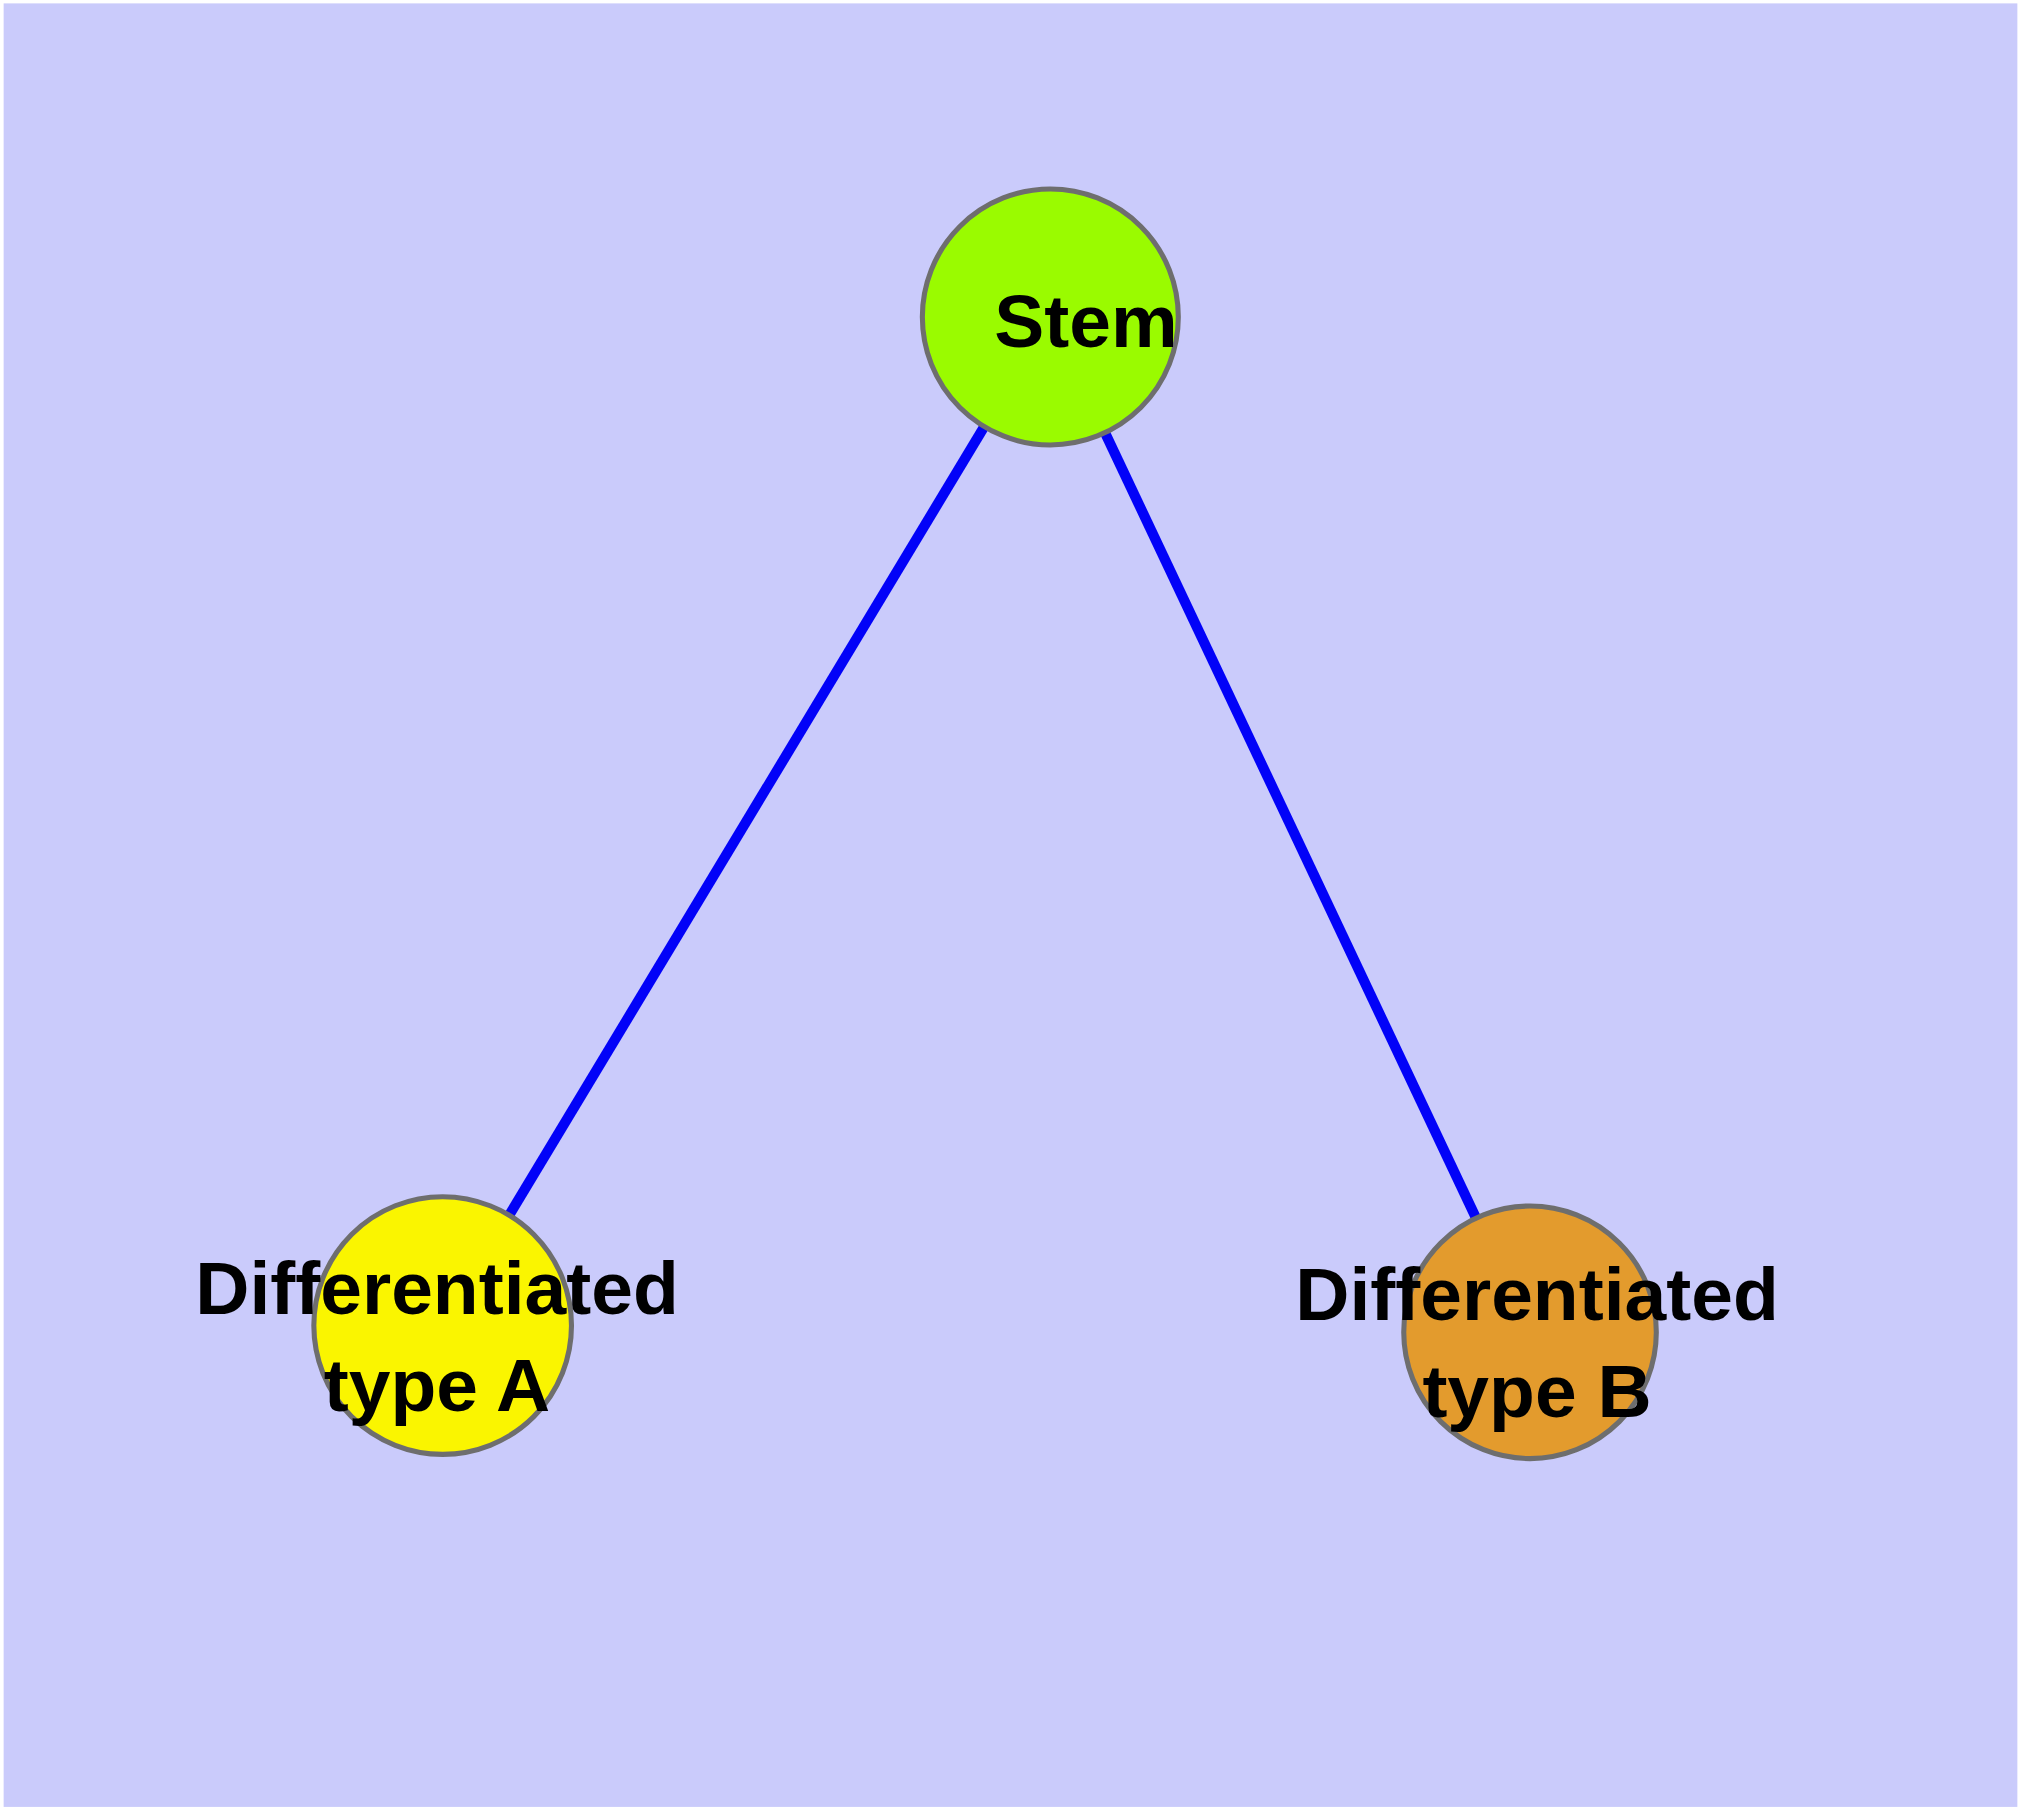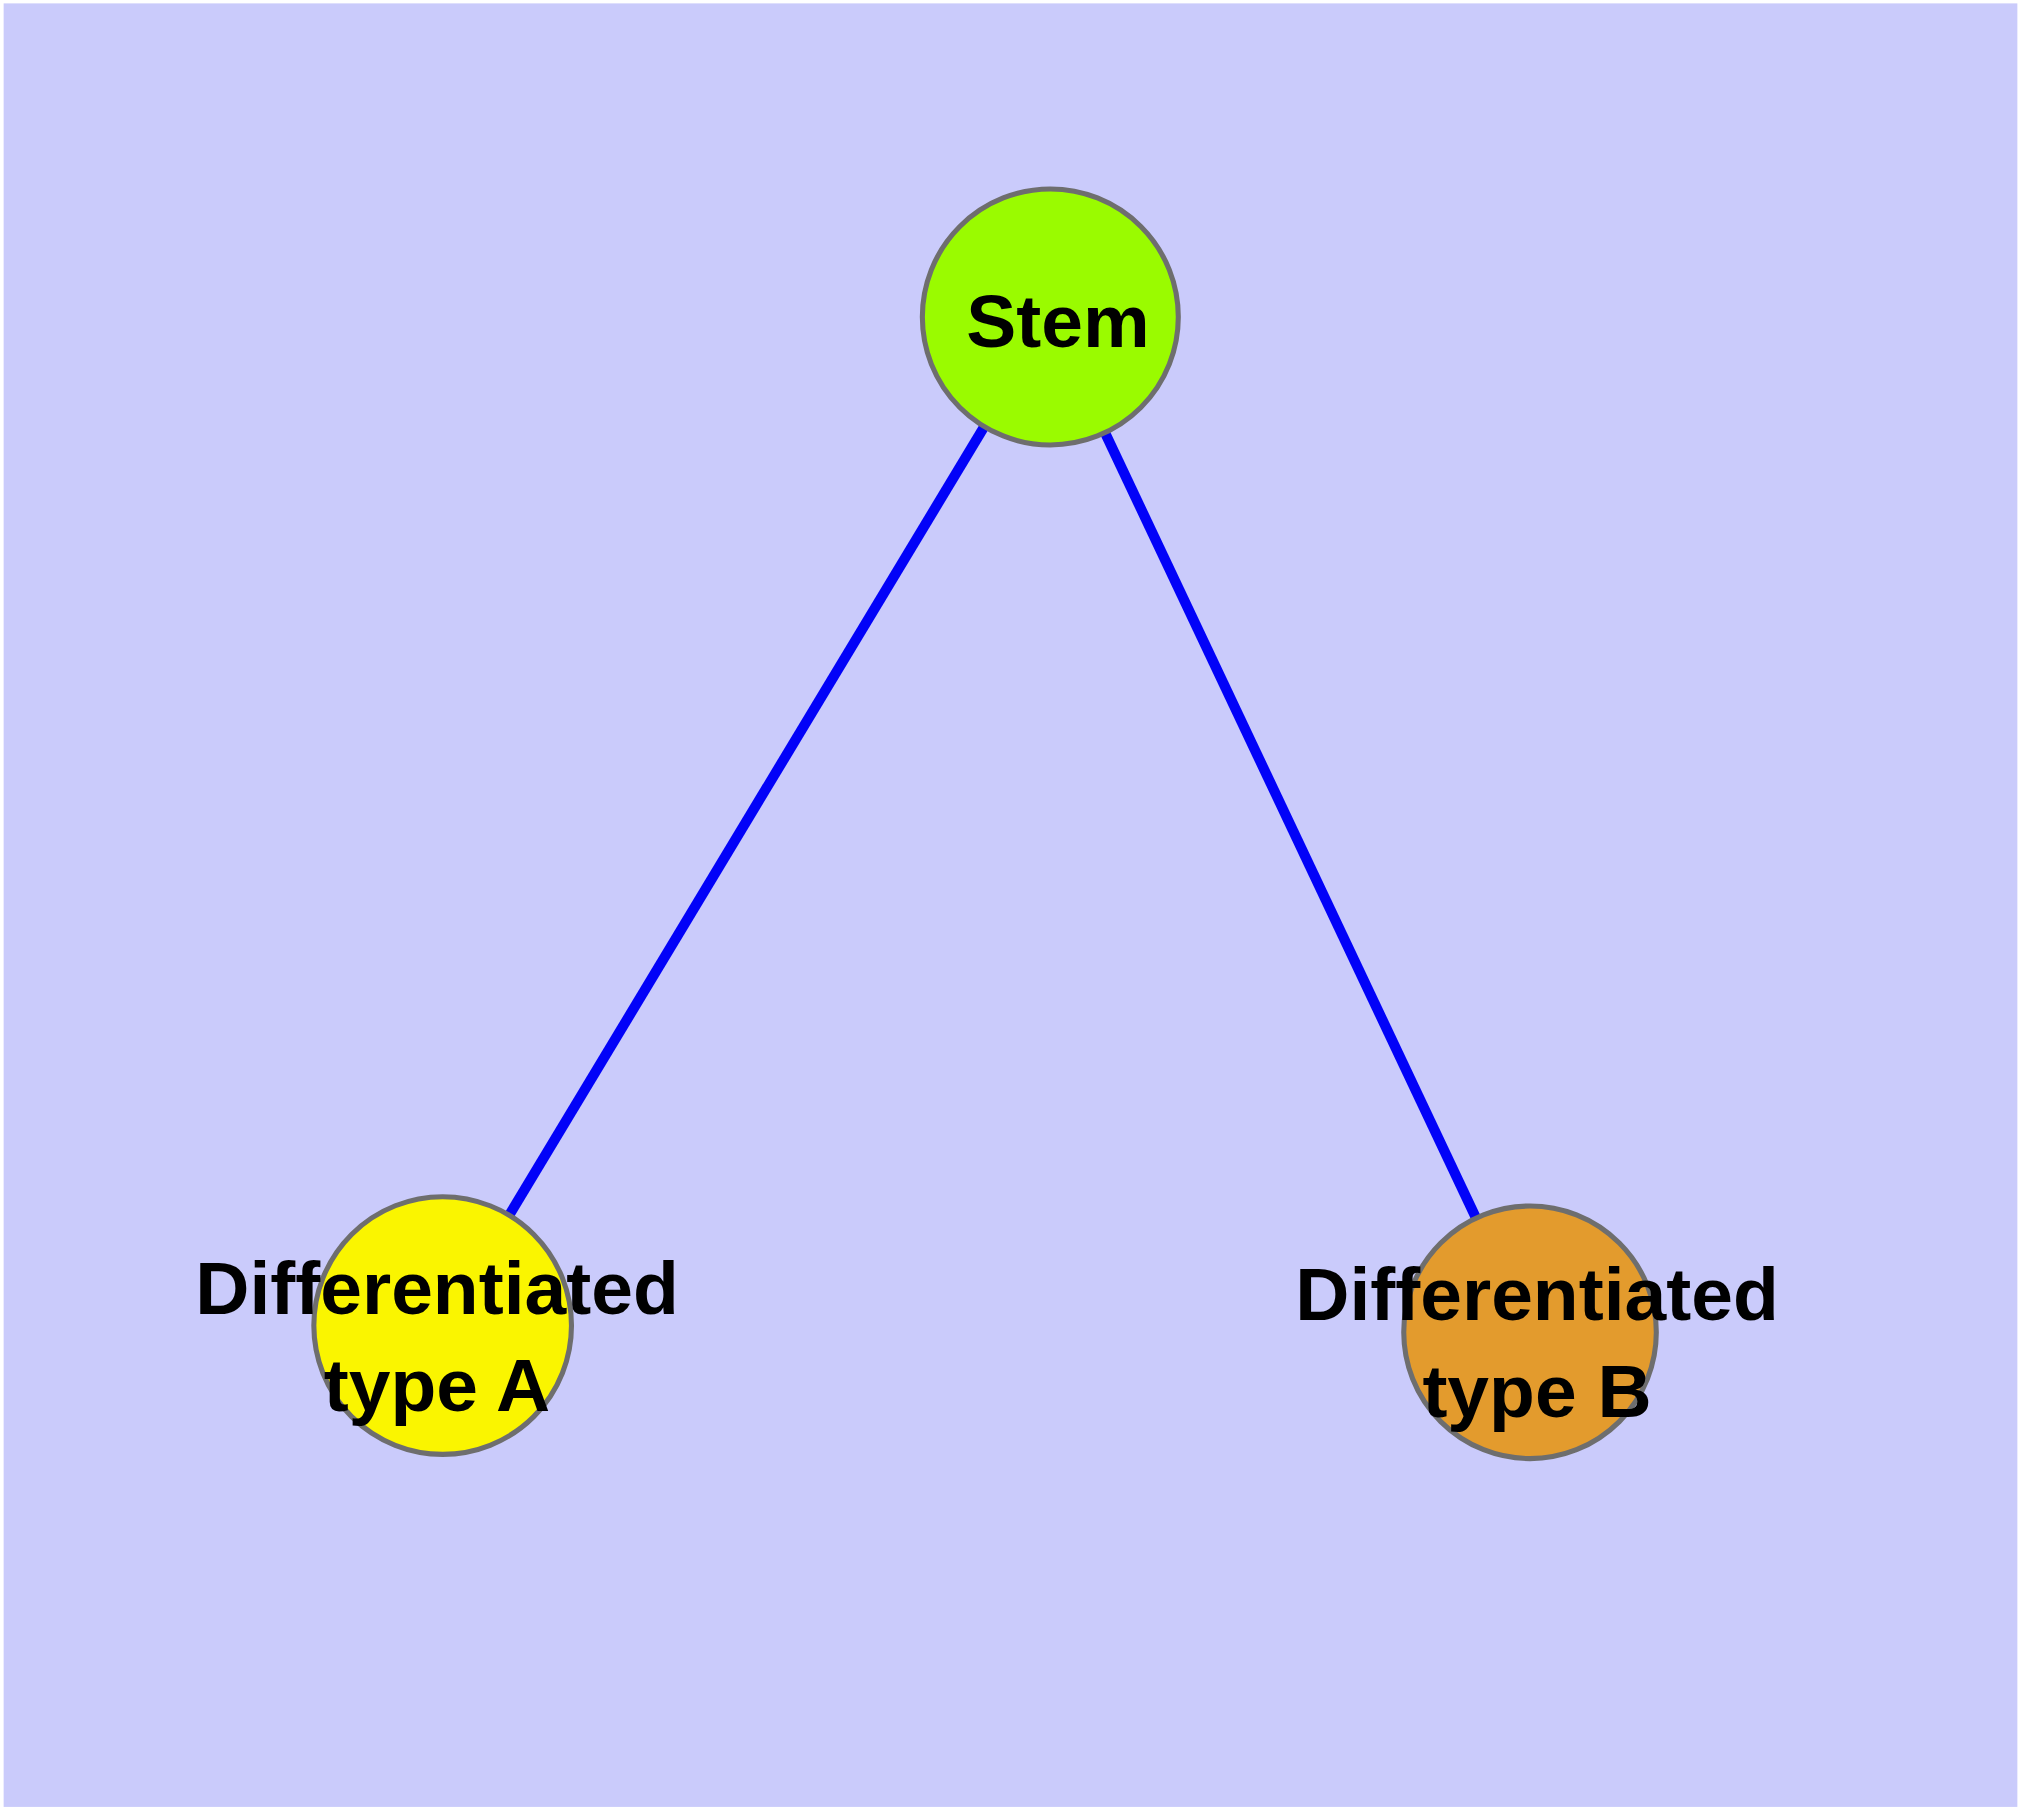--- a/index.html
+++ b/index.html
@@ -48,21 +48,21 @@
 
     <line x1="1239" y1="374" x2="1805" y2="1572" stroke-width="12" stroke="#0202F8"></line>
 
     <circle cx="1239" cy="374" r="151" stroke-width="6" fill="#9AFB00" stroke="#6E6E6E"></circle>
 
     <circle cx="522" cy="1564" r="152" stroke-width="6" fill="#FAF500" stroke="#6E6E6E"></circle>
 
     <circle cx="1805" cy="1572" r="149" stroke-width="6" fill="#E39B2D" stroke="#6E6E6E"></circle>
   </svg>
 
-  <div class="node-label" style="left:1058px; top:321px;">Stem</div>
+  <div class="node-label" style="left:1086px; top:321px;">Stem</div>
 
   <div class="node-label" style="left:437px; top:1337px;">Differentiated
 type A</div>
 
   <div class="node-label" style="left:1537px; top:1343px;">Differentiated
 type B</div>
 
 </div>
 
 

